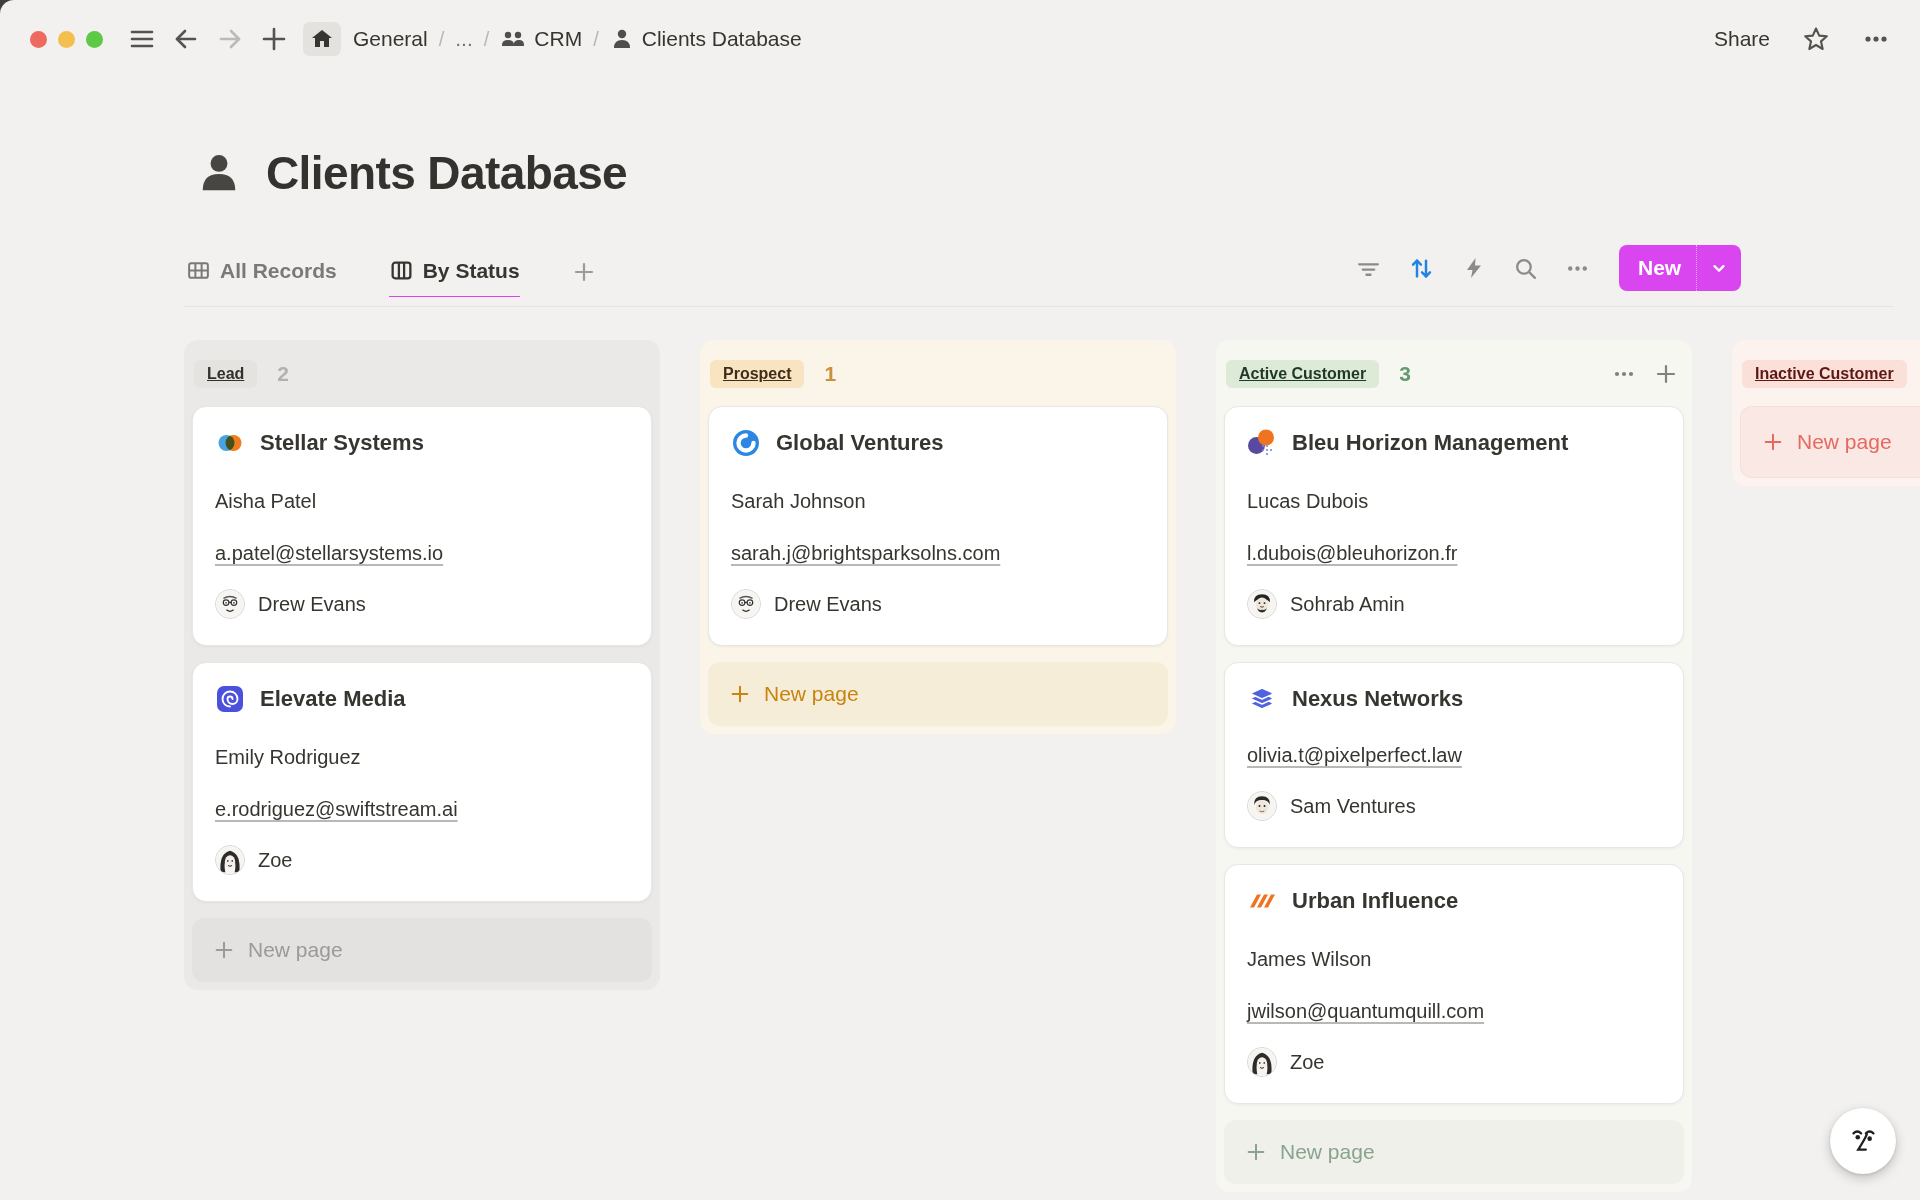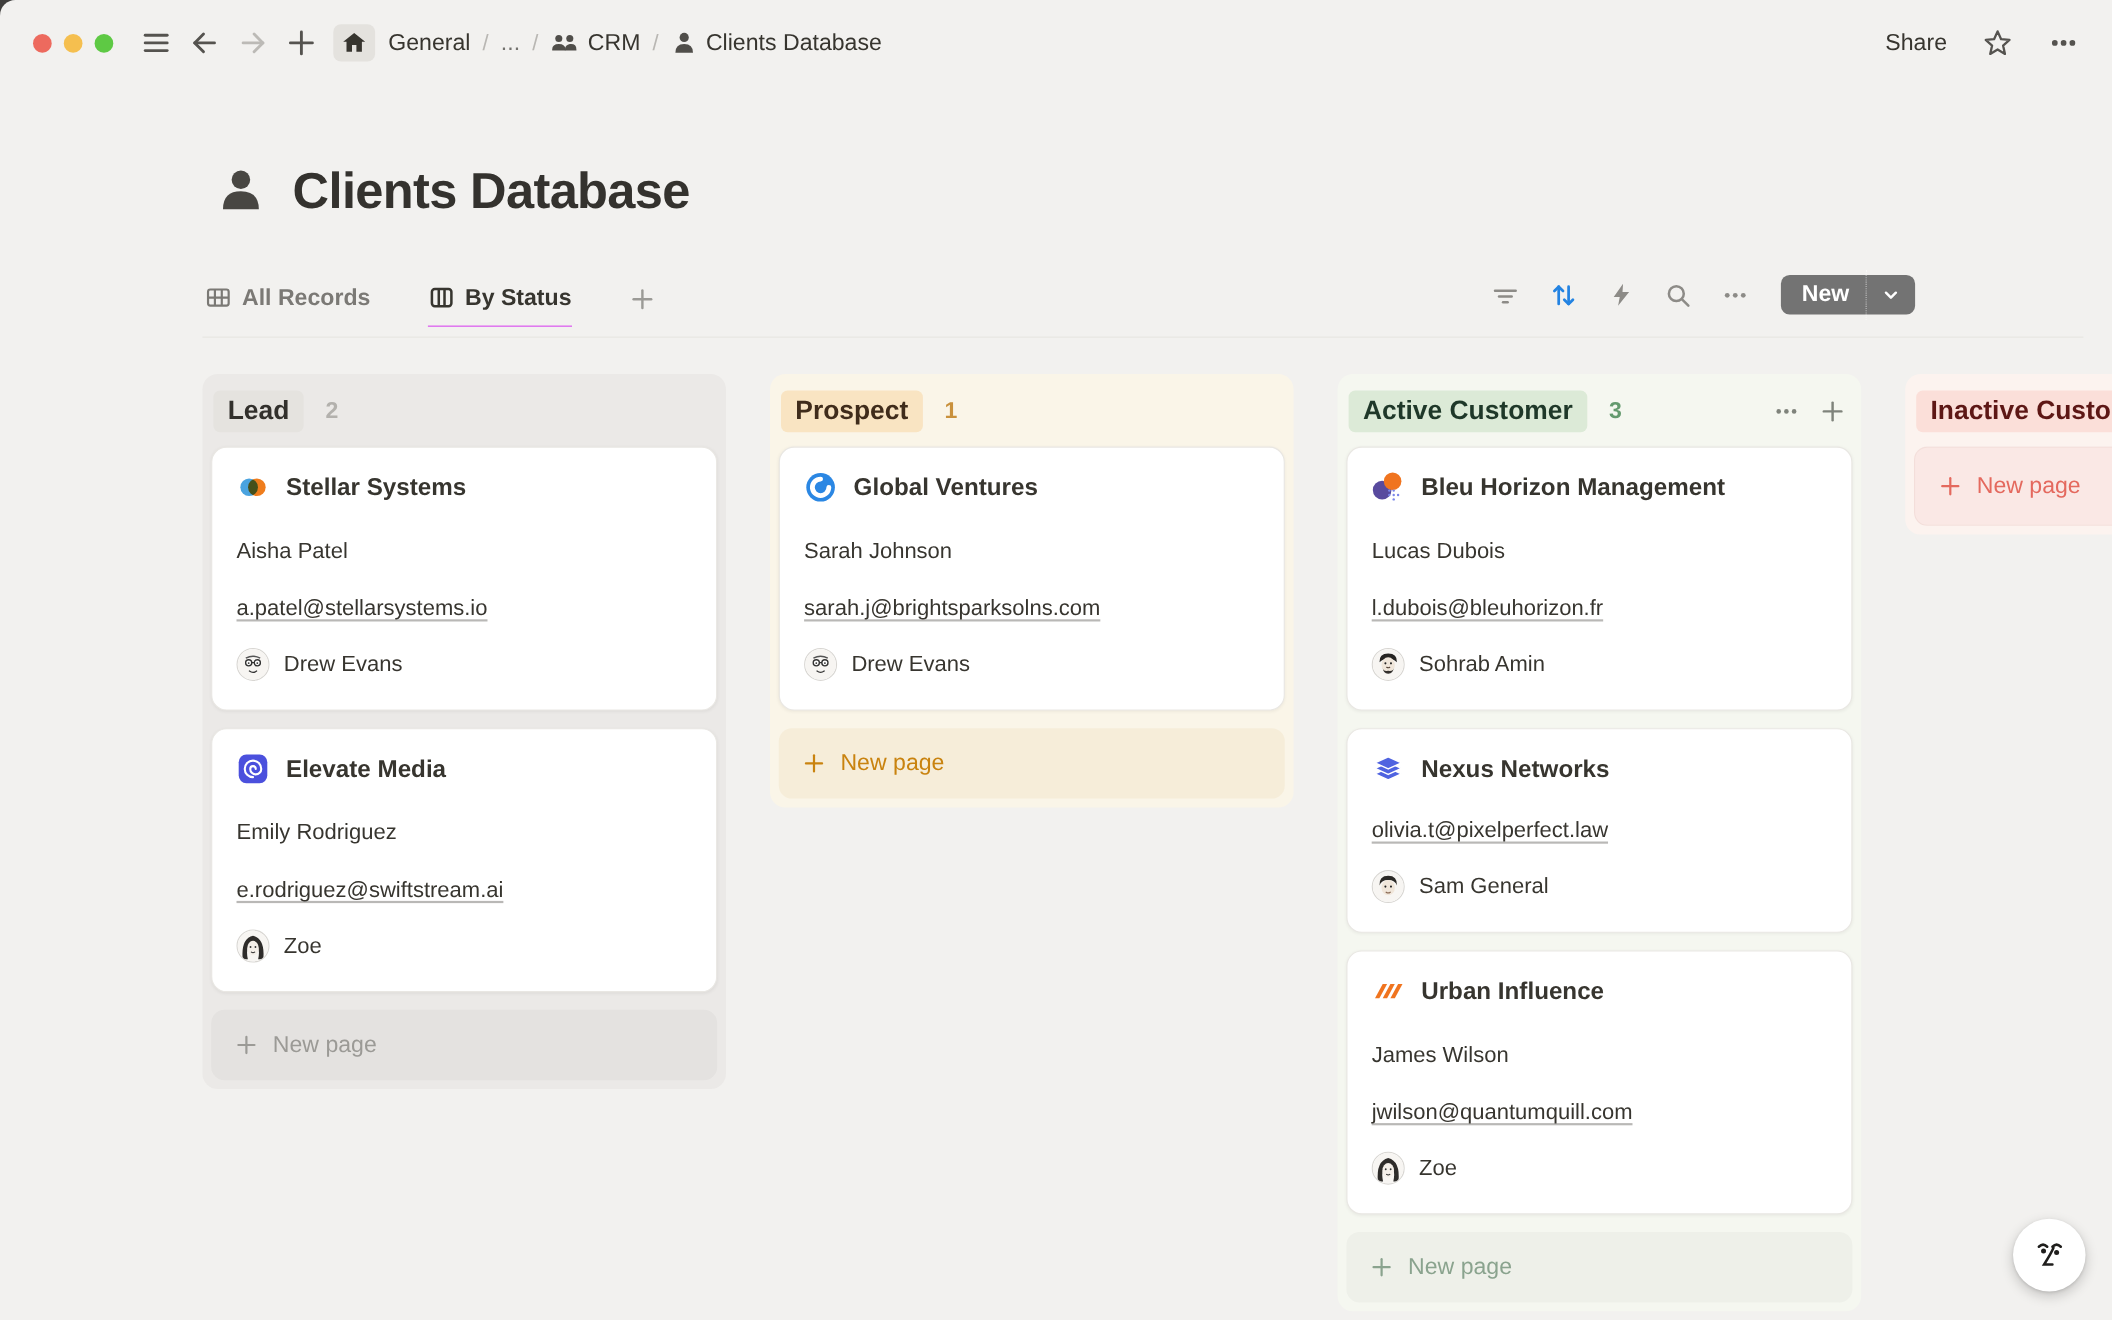--- a/index.html
+++ b/index.html
@@ -34,34 +34,34 @@
   .views-divider { position:absolute; left:184px; right:26px; top:306px; height:1px; background:#e7e5e2; }
   .tabs { position:absolute; left:186px; top:258px; display:flex; align-items:flex-start; gap:52px; }
   .tab { display:flex; align-items:center; gap:9px; font-size:21px; font-weight:600; padding-bottom:13px; }
   .tab.inactive { color:#7b7975; }
   .tab.active { color:#37352f; border-bottom:1px solid #d946ef; }
   .add-view { color:#9b9a96; padding-top:2px; }
 
   .view-controls { position:absolute; top:244px; left:1356px; height:48px; display:flex; align-items:center; gap:27px; }
   .vc-ic { color:#8d8b87; display:flex; }
   .vc-ic.sort { color:#2383e2; }
-  .new-btn { display:flex; align-items:center; height:36px; background:#737373; border-radius:8px; color:#fff; margin-left:2px; }
+  .new-btn { display:flex; align-items:center; height:46px; background:#d946ef; border-radius:8px; color:#fff; margin-left:2px; }
   .new-label { padding:0 15px 0 19px; font-size:21px; font-weight:700; }
   .new-split { width:0; height:46px; border-left:1px dotted rgba(255,255,255,.55); }
   .new-chev { padding:0 13px; display:flex; }
 
   
   .board { position:absolute; left:184px; top:340px; width:2300px; height:900px; display:flex; gap:40px; align-items:flex-start; }
   .column { width:476px; flex:none; border-radius:14px; padding:8px; }
   .col-lead { background:rgba(109,104,92,0.05); }
   .col-prospect { background:#faf5e8; }
   .col-active { background:#f5f7f0; }
   .col-inactive { background:#fcf3ef; }
   .col-header { display:flex; align-items:center; height:44px; margin:4px 6px 10px 2px; }
-  .pill { font-size:24px; font-weight:600; padding:5px 13px; border-radius:6px; white-space:nowrap; }
+  .pill { font-size:16px; font-weight:600; padding:5px 13px; border-radius:6px; white-space:nowrap;text-decoration:underline; }
   .pill-lead { background:#e5e3df; color:#32302c; }
   .pill-prospect { background:#f9e4c2; color:#402c1b; }
   .pill-active { background:#dcead7; color:#1f3829; }
   .pill-inactive { background:#fbdfd9; color:#5d1715; }
   .count { margin-left:20px; font-size:21px; font-weight:600; }
   .count-lead { color:#b3b1ad; } .count-prospect { color:#c9913c; } .count-active { color:#649a6e; }
   .col-actions { margin-left:auto; display:flex; align-items:center; gap:18px; color:#7f837b; }
   .col-actions span { display:flex; }
 
   .card { background:#fff; border:1px solid #e9e7e3; border-radius:14px; box-shadow:0 1px 3px rgba(20,20,20,0.05);
@@ -450,21 +450,21 @@
           <span class="avatar">
             <svg width="28" height="28" viewBox="0 0 30 30">
                 <circle cx="15" cy="15" r="15" fill="#f7f5f2"></circle>
                 <path d="M6.5 14 Q6 4.5 15 4.5 Q24 4.5 23.5 14 Q22 8.5 15 8.5 Q8 8.5 6.5 14 Z" fill="#2b2926"></path>
                 <ellipse cx="15" cy="16" rx="6.5" ry="7.5" fill="#f0e6da"></ellipse>
                 <circle cx="12.3" cy="15" r="1" fill="#222"></circle>
                 <circle cx="17.7" cy="15" r="1" fill="#222"></circle>
                 <path d="M13 20.5 q2 1.4 4 0" stroke="#8a6a55" stroke-width="1.2" fill="none" stroke-linecap="round"></path>
               </svg>
           </span>
-          <span>Sam General</span>
+          <span>Sam Ventures</span>
         </div>
       </div>
 
       <div class="card">
         <div class="card-title">
           <span class="co-icon">
             <svg width="30" height="30" viewBox="0 0 30 30" fill="#f0741f">
                 <path d="M3 21.5 L10 8.5 14 8.5 7 21.5 Z"></path>
                 <path d="M10 21.5 L17 8.5 21 8.5 14 21.5 Z"></path>
                 <path d="M17 21.5 L24 8.5 28 8.5 21 21.5 Z"></path>

